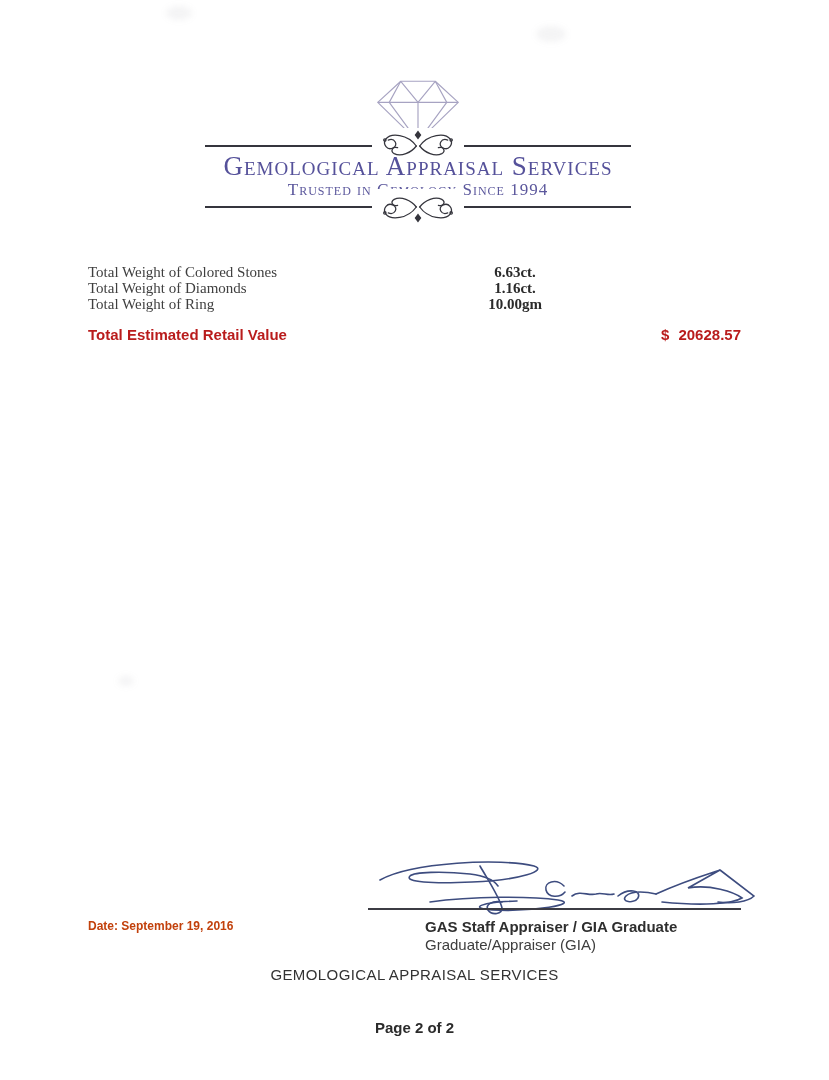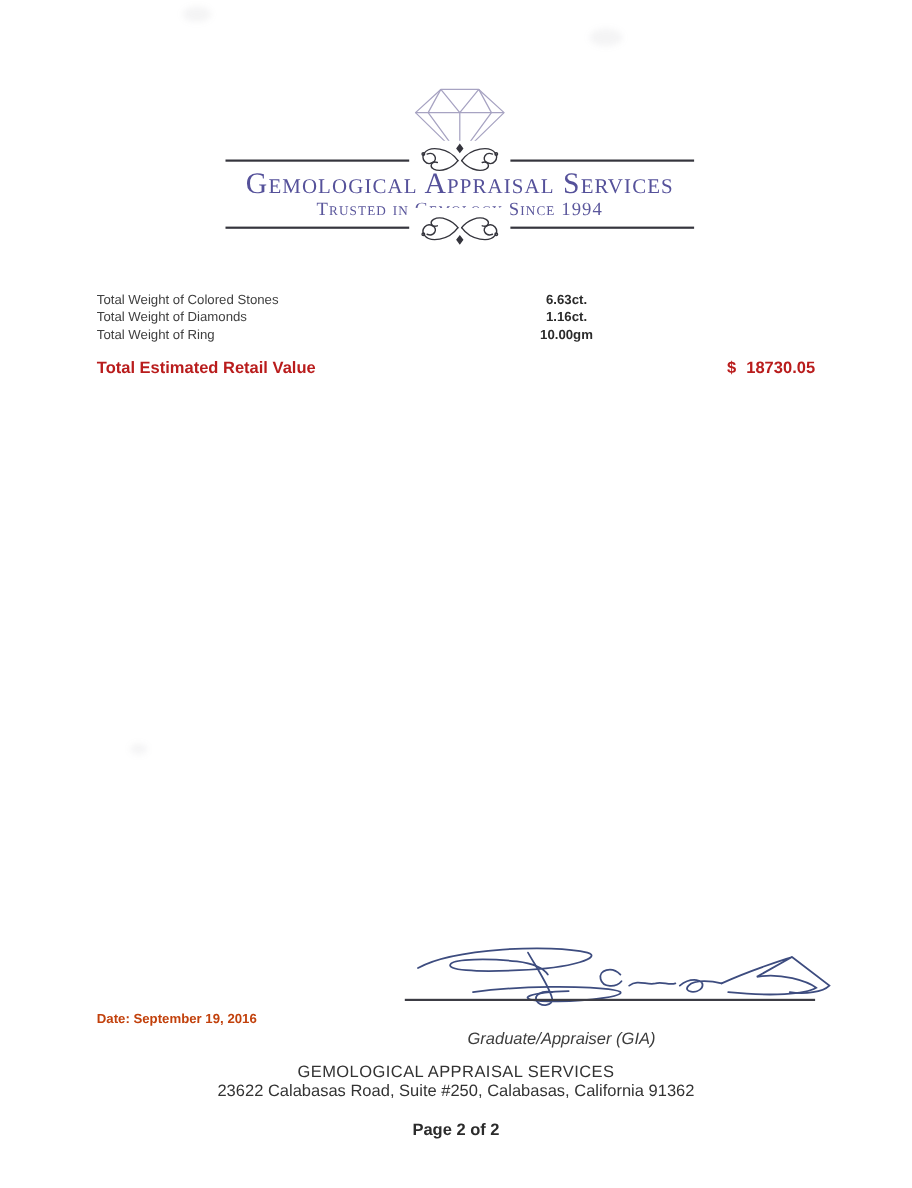--- a/index.html
+++ b/index.html
@@ -42,37 +42,37 @@
   .logo-subtitle {
     position: absolute; top: 180px; left: 0; width: 426px;
     text-align: center; white-space: nowrap;
     font-family: "Liberation Serif", serif;
     font-variant: small-caps;
     font-size: 17px; letter-spacing: 1px;
     color: #5b579c;
   }
 
   
-  .wrow { position: absolute; left: 88px; width: 653px; height: 16px; font-size: 12px; line-height: 16px; }
+  .wrow { position: absolute; left: 88px; width: 653px; height: 16px; font-size: 15px; line-height: 16px; font-family: Liberation Serif, serif; }
   .wrow-1 { top: 264px; } .wrow-2 { top: 280px; } .wrow-3 { top: 296px; }
   .wrow .wlabel { color: #3f3f3f; }
   .wrow .wvalue {
     position: absolute; left: 427px; transform: translateX(-50%);
     font-weight: bold; color: #2b2b2b; white-space: nowrap;
   }
   .total-row { position: absolute; left: 88px; top: 327px; width: 653px; height: 18px; font-size: 15px; line-height: 16px; font-weight: bold; color: #b91c1c; }
   .total-row .currency { position: absolute; left: 573px; }
   .total-row .amount   { position: absolute; right: 0; }
 
   
   .signature-svg { position: absolute; left: 352px; top: 856px; }
   .sig-line { position: absolute; left: 368px; top: 908px; width: 373px; height: 2px; background: #3c3c44; }
   .date-label { position: absolute; left: 88px; top: 919px; font-size: 12px; font-weight: bold; color: #c2410c; white-space: nowrap; }
   .signer-title { position: absolute; left: 425px; top: 918px; font-size: 15px; font-weight: bold; color: #2e2e2e; white-space: nowrap; }
-  .signer-subtitle { position: absolute; left: 425px; top: 936px; font-size: 15px; font-style: italic; color: #3d3d3d; white-space: nowrap; }
+  .signer-subtitle { position: absolute; left: 425px; top: 936px; font-size: 15px; color: #3d3d3d; white-space: nowrap; }
 
   
   .footer-line { position: absolute; left: 0; width: 829px; text-align: center; font-size: 15px; color: #333333; white-space: nowrap; }
   .footer-company { top: 966px; letter-spacing: 0.4px; }
   .footer-address { top: 983px; }
   .footer-phone   { top: 1000px; }
   .footer-page    { top: 1019px; font-weight: bold; color: #2b2b2b; }
 </style>
 </head>
 <body>
@@ -141,37 +141,37 @@
     <span class="wvalue">1.16ct.</span>
   </div>
   <div class="wrow wrow-3">
     <span class="wlabel">Total Weight of Ring</span>
     <span class="wvalue">10.00gm</span>
   </div>
 
   <div class="total-row">
     <span>Total Estimated Retail Value</span>
     <span class="currency">$</span>
-    <span class="amount">18730.05</span>
+    <span class="amount">20628.57</span>
   </div>
 
   <svg class="signature-svg" width="412" height="60" viewBox="0 0 412 60">
     <g stroke="#3d4c7f" fill="none" stroke-width="1.6" stroke-linecap="round">
       <path d="M28,24 C60,6 150,2 182,10 C196,14 170,24 120,26 C80,28 52,26 58,20 C62,16 90,15 118,18 C134,20 142,24 146,30"></path>
       <path d="M128,10 C136,24 148,42 150,52 C151,58 140,60 136,54 C133,49 140,44 150,46"></path>
       <path d="M78,46 C120,40 180,40 206,44 C230,48 180,56 140,54 C115,52 130,46 165,45"></path>
       <path d="M212,30 C204,22 192,26 194,34 C196,42 208,42 213,36"></path>
       <path d="M220,40 C228,34 236,40 244,38 C250,36 256,40 262,38"></path>
       <path d="M266,40 C276,32 290,34 286,42 C282,48 268,46 274,40 C280,34 296,36 304,38"></path>
       <path d="M304,38 C330,26 356,18 368,14 L336,32 C358,28 382,36 390,42 C380,48 350,50 310,46"></path>
       <path d="M368,14 L402,40 C396,46 380,48 366,46"></path>
     </g>
   </svg>
   <div class="sig-line"></div>
 
   <div class="date-label">Date: September 19, 2016</div>
+  <div class="signer-title">GAS Staff Appraiser / GIA Graduate</div>
   <div class="signer-subtitle">Graduate/Appraiser (GIA)</div>
 
   <div class="footer-line footer-company">GEMOLOGICAL APPRAISAL SERVICES</div>
-  <div class="footer-line footer-address">23622 Calabasas Road, Suite #250, Calabasas, California 91362</div>
   <div class="footer-line footer-page">Page 2 of 2</div>
 
 </div>
 
 </body></html>

